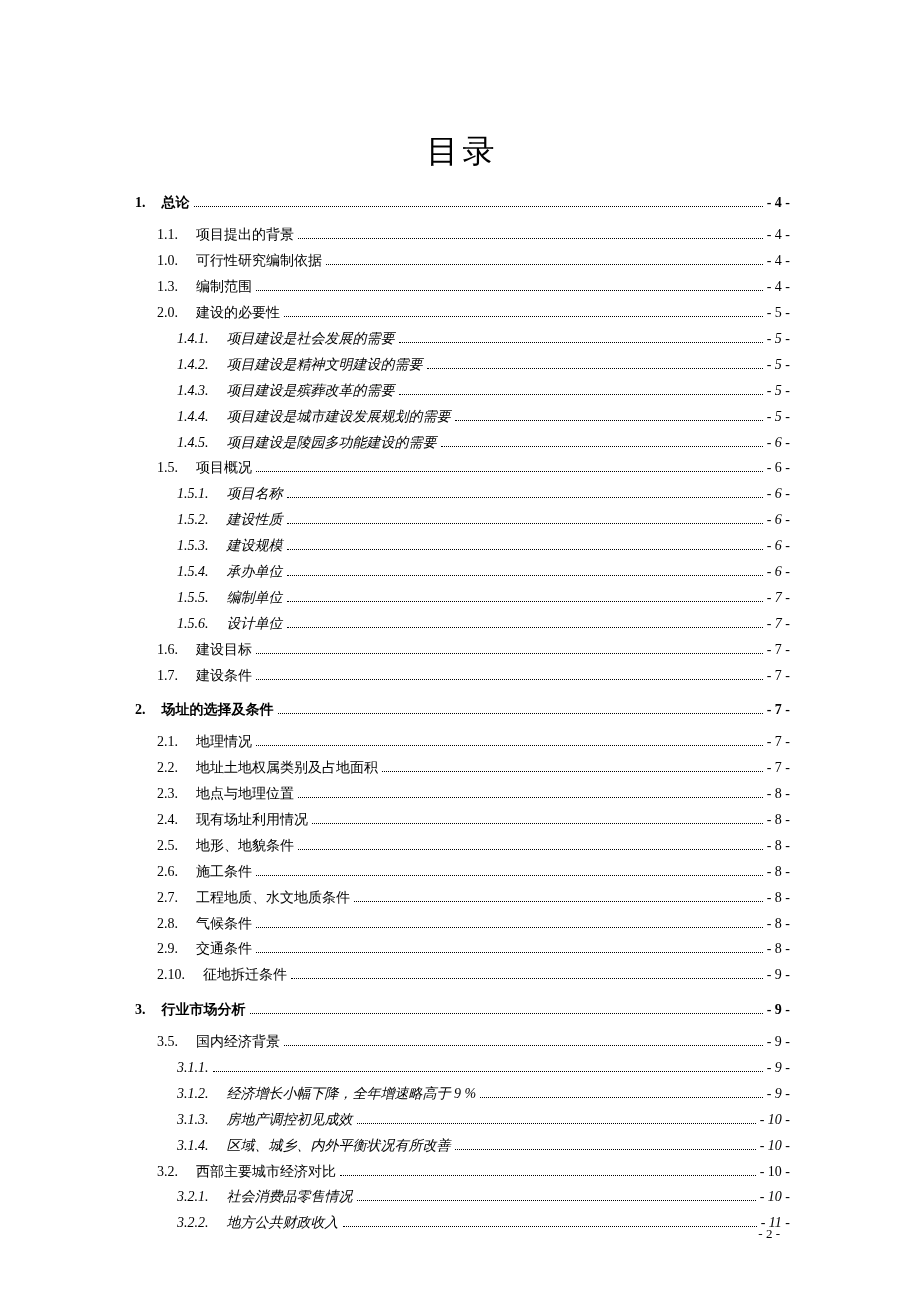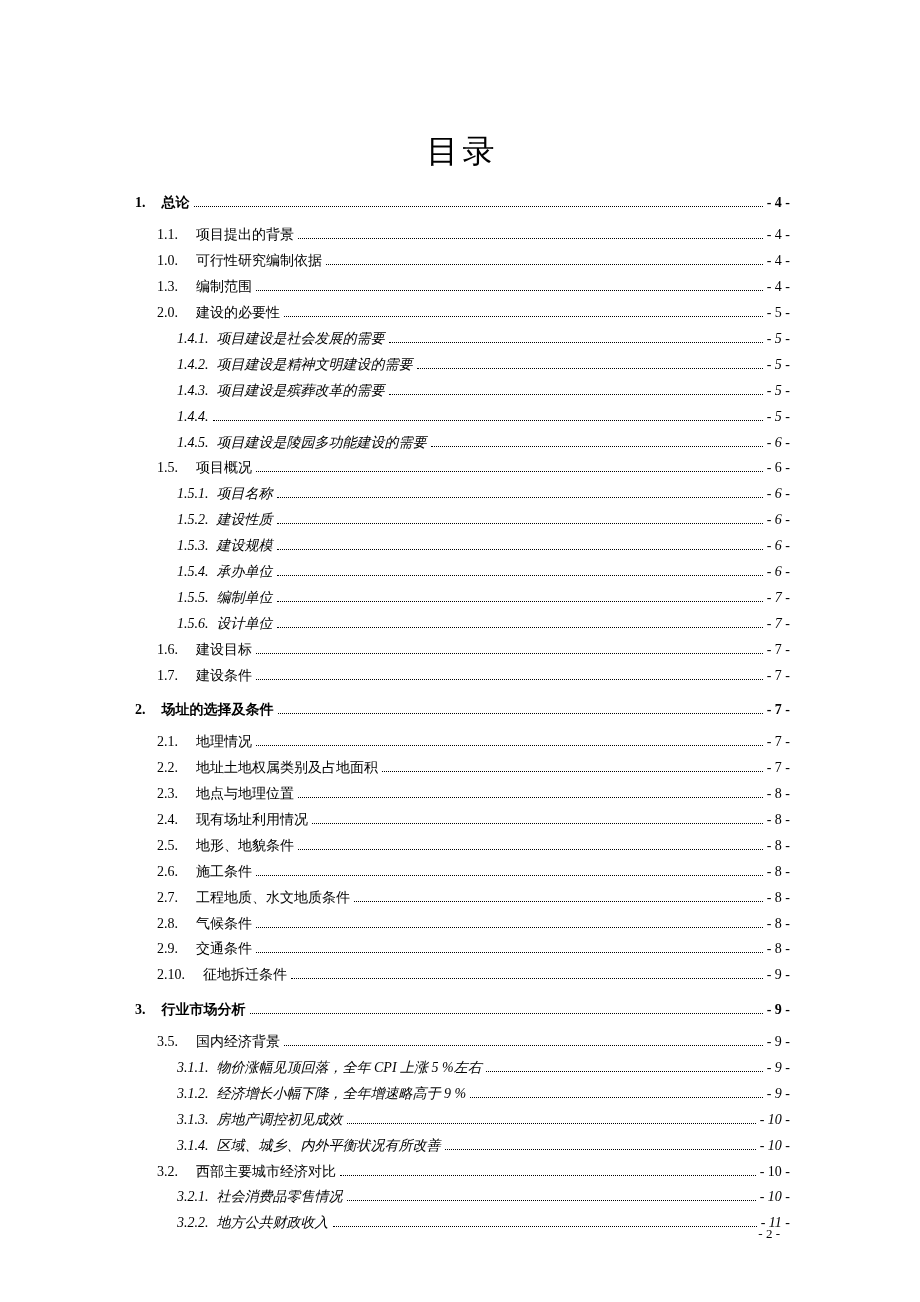--- a/index.html
+++ b/index.html
@@ -35,21 +35,21 @@
       margin: 0 4px 4px 4px;
       min-width: 10px;
     }
     .toc-page { flex-shrink: 0; }
     .sec { margin-top: 12px; margin-bottom: 10px; }
     .sec .toc-num, .sec .toc-txt, .sec .toc-page { font-weight: bold; }
     .sec .toc-txt { margin-left: 16px; }
     .sub { padding-left: 22px; }
     .sub .toc-txt { margin-left: 18px; }
     .subsub { padding-left: 42px; font-style: italic; }
-    .subsub .toc-txt { margin-left: 8px; text-align: right; }
+    .subsub .toc-txt { margin-left: 18px; text-align: right; }
     .subsub .toc-page { font-style: italic; }
     .page-footer {
       position: absolute;
       bottom: 60px;
       right: 140px;
       font-size: 13px;
     }
   </style>
 </head>
 <body>
@@ -100,20 +100,21 @@
       <span class="toc-page">- 5 -</span>
     </div>
     <div class="toc-row subsub">
       <span class="toc-num">1.4.3.</span>
       <span class="toc-txt">项目建设是殡葬改革的需要</span>
       <span class="dots"></span>
       <span class="toc-page">- 5 -</span>
     </div>
     <div class="toc-row subsub">
       <span class="toc-num">1.4.4.</span>
+      <span class="toc-txt">项目建设是城市建设发展规划的需要</span>
       <span class="dots"></span>
       <span class="toc-page">- 5 -</span>
     </div>
     <div class="toc-row subsub">
       <span class="toc-num">1.4.5.</span>
       <span class="toc-txt">项目建设是陵园多功能建设的需要</span>
       <span class="dots"></span>
       <span class="toc-page">- 6 -</span>
     </div>
     <div class="toc-row sub">
@@ -243,21 +244,20 @@
       <span class="toc-page">- 9 -</span>
     </div>
     <div class="toc-row sub">
       <span class="toc-num">3.5.</span>
       <span class="toc-txt">国内经济背景</span>
       <span class="dots"></span>
       <span class="toc-page">- 9 -</span>
     </div>
     <div class="toc-row subsub">
       <span class="toc-num">3.1.1.</span>
-      <span class="toc-txt">物价涨幅见顶回落，全年 CPI 上涨 5 %左右</span>
       <span class="dots"></span>
       <span class="toc-page">- 9 -</span>
     </div>
     <div class="toc-row subsub">
       <span class="toc-num">3.1.2.</span>
       <span class="toc-txt">经济增长小幅下降，全年增速略高于 9 %</span>
       <span class="dots"></span>
       <span class="toc-page">- 9 -</span>
     </div>
     <div class="toc-row subsub">

